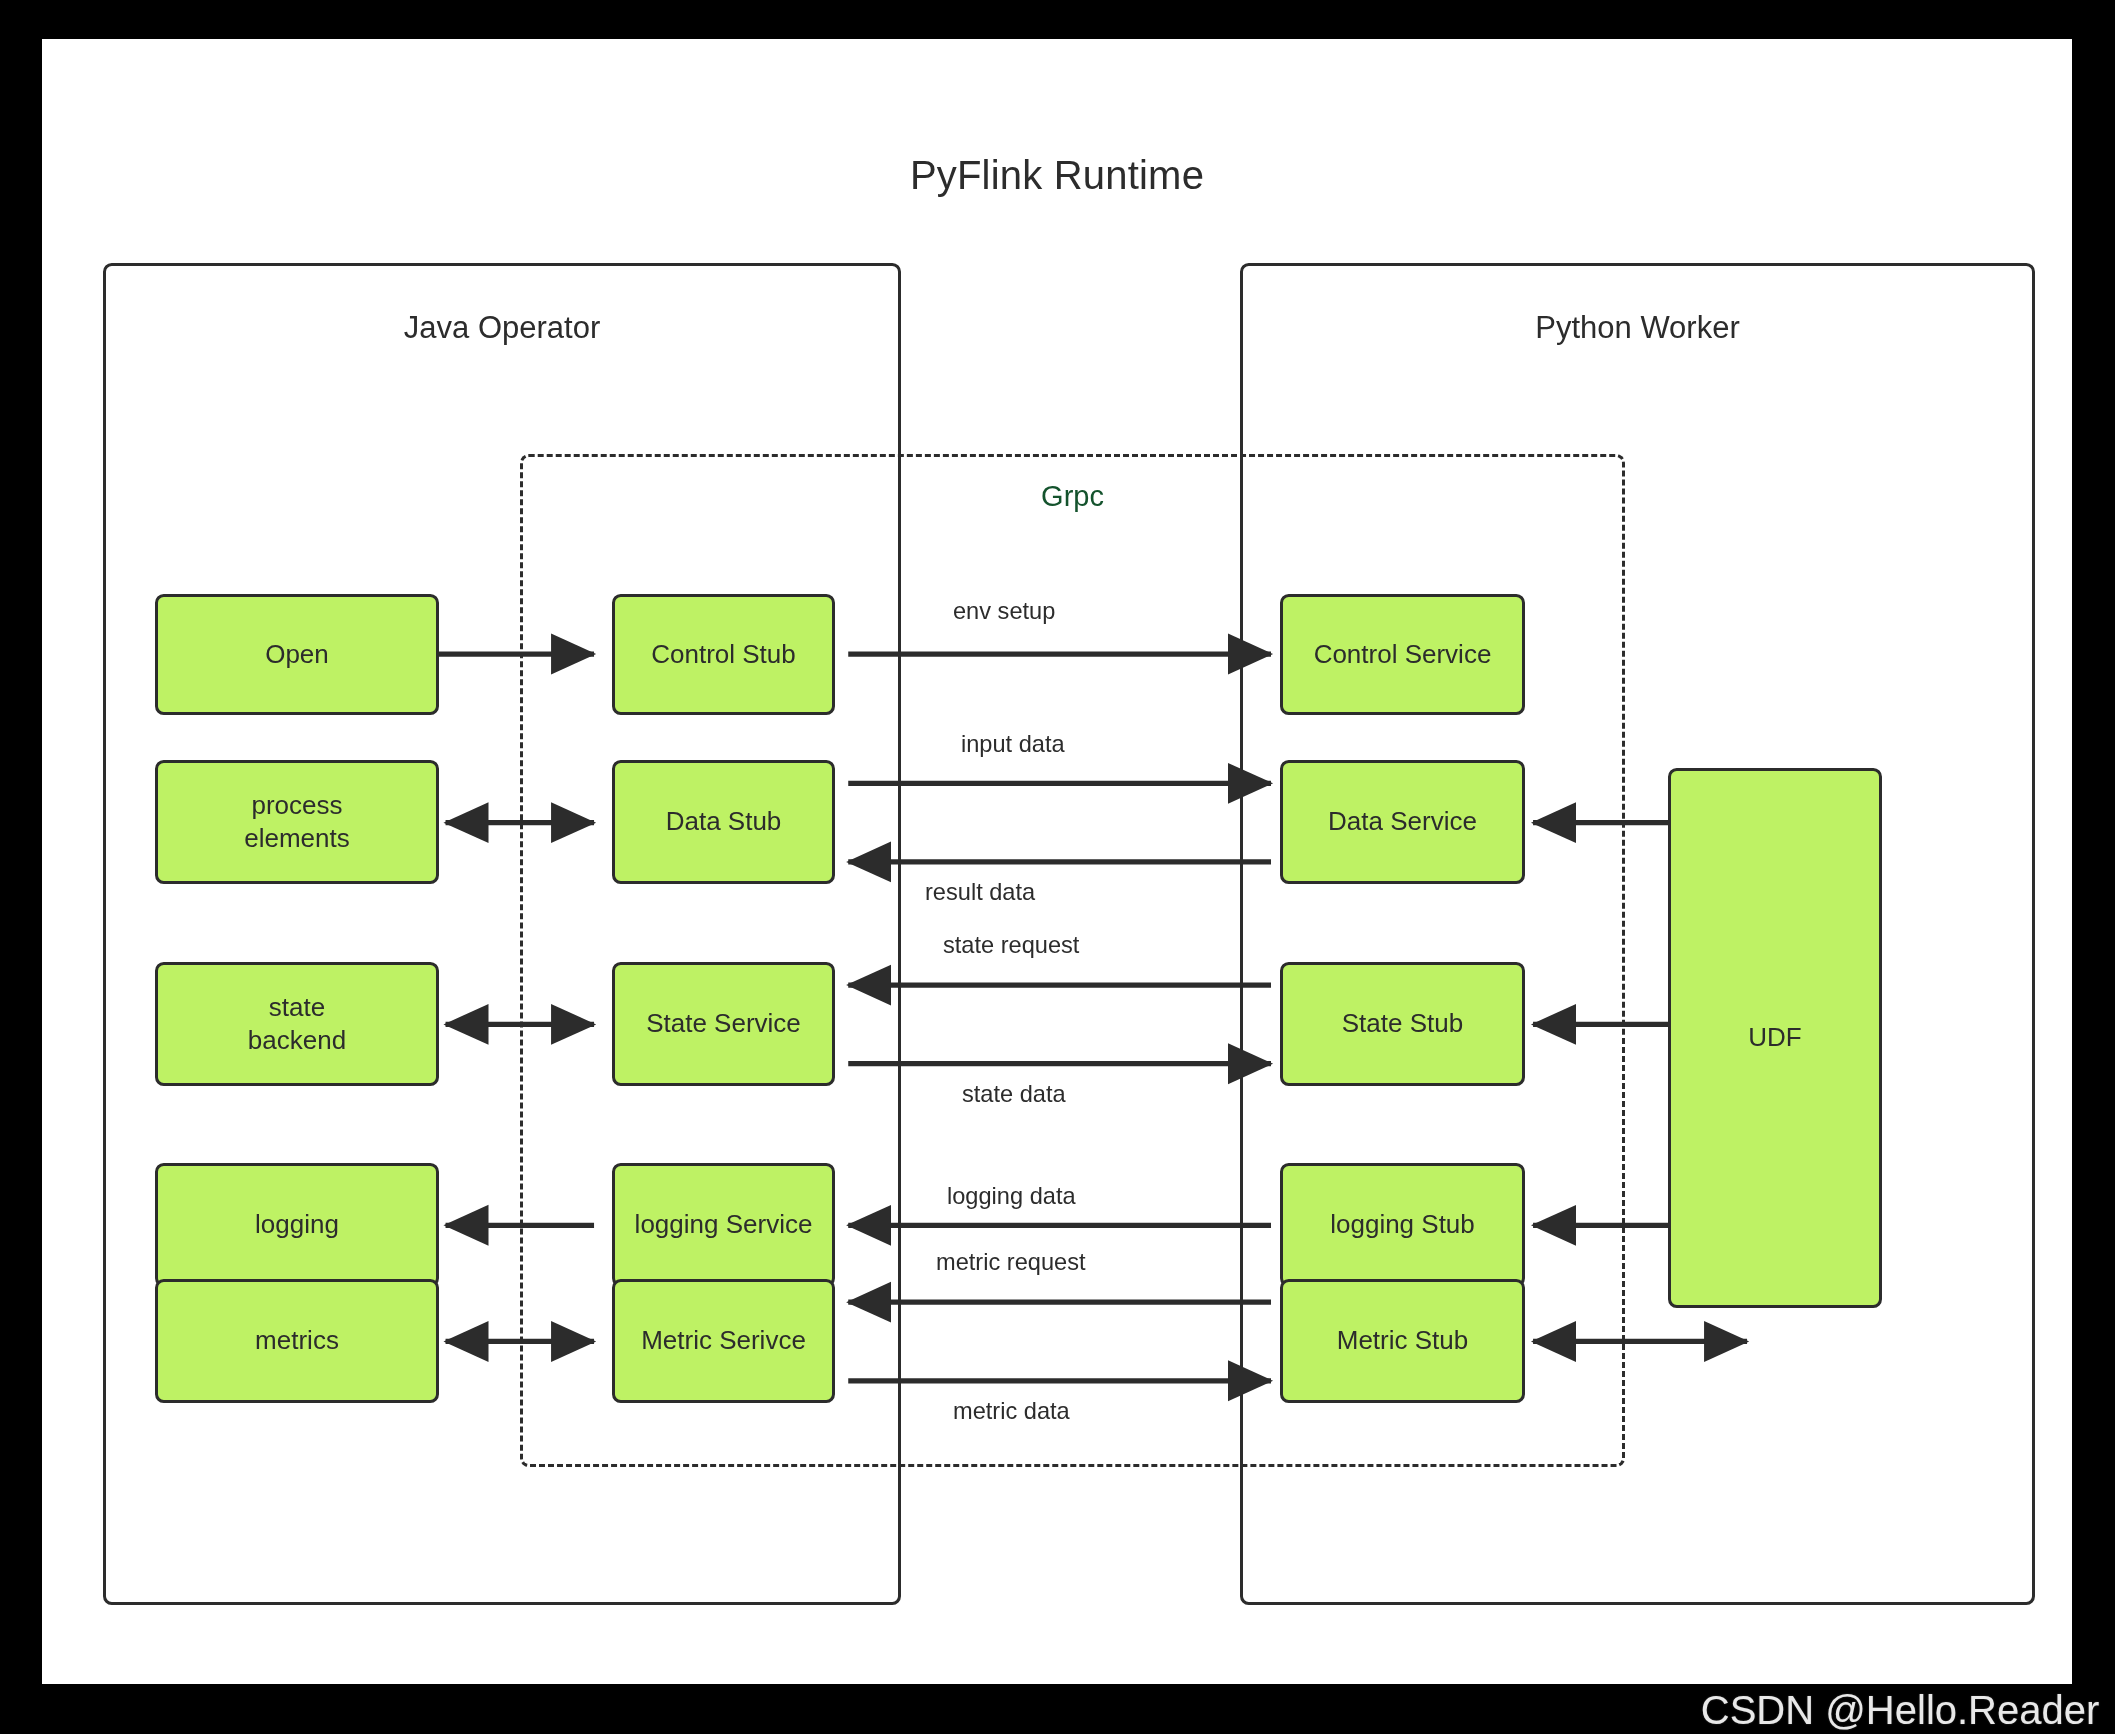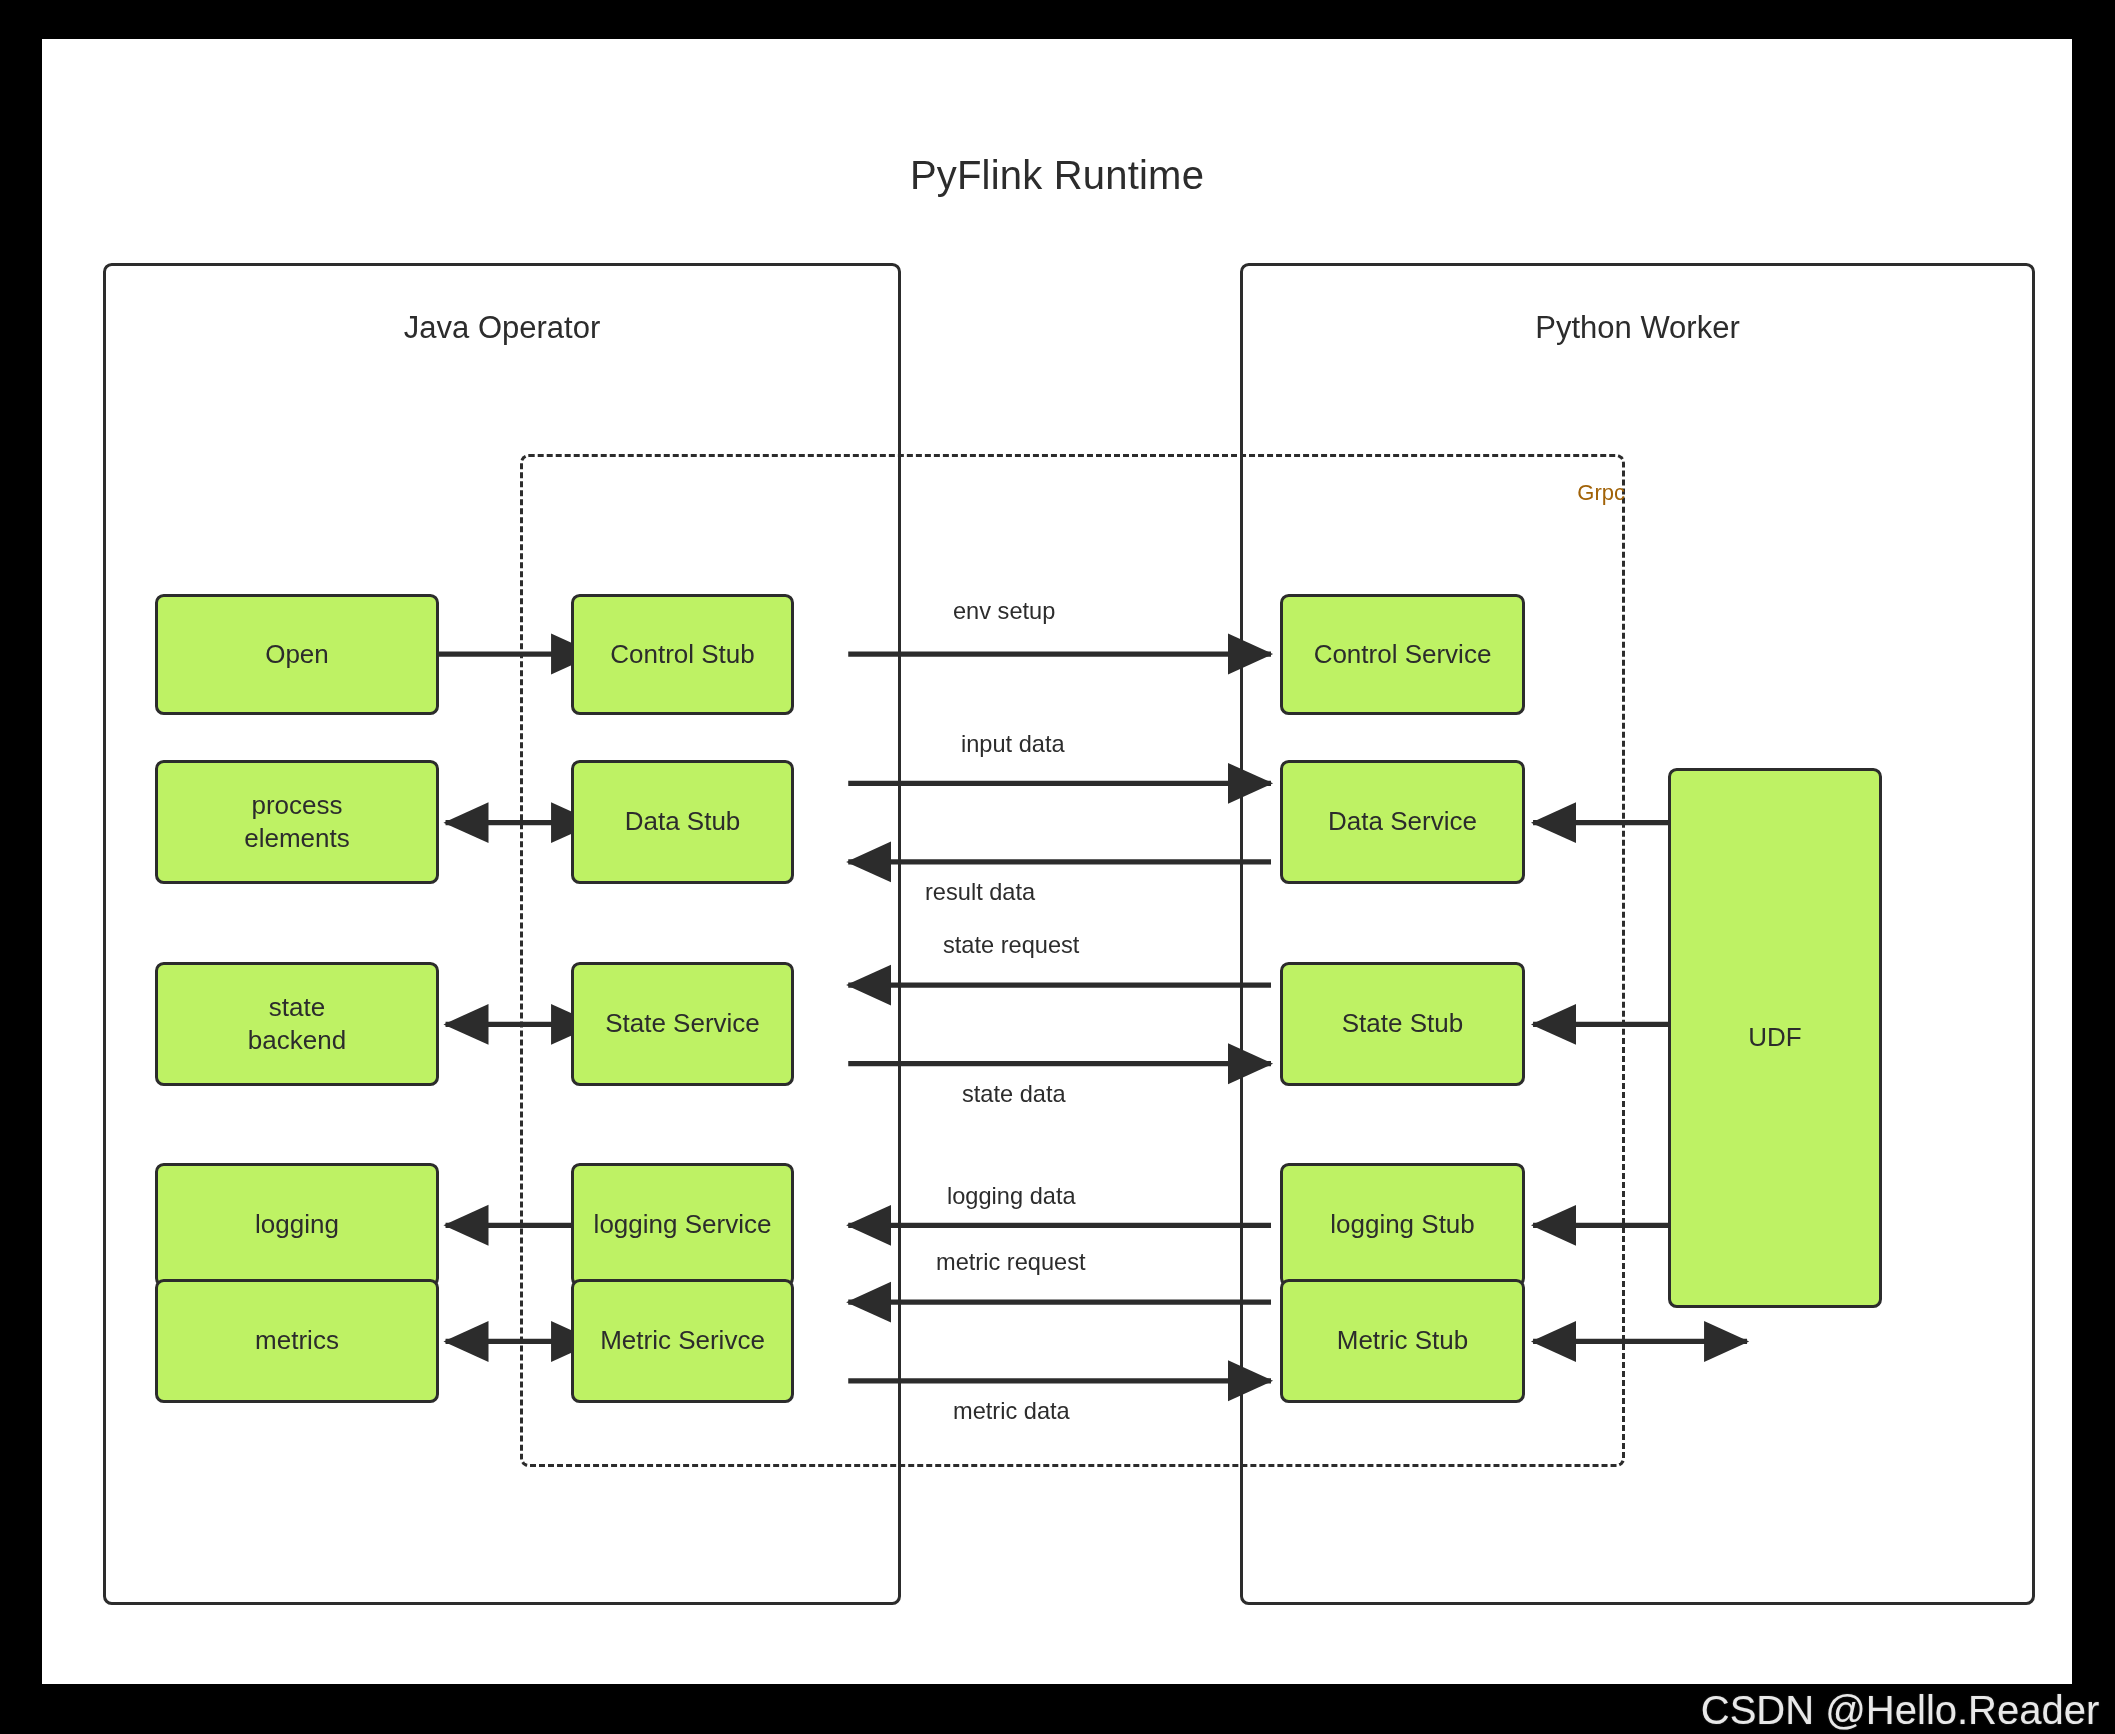--- a/index.html
+++ b/index.html
@@ -67,23 +67,23 @@
     border: 3.5px dashed #2c2c2c;
     border-radius: 8.7px;
     box-sizing: border-box;
     background: transparent;
   }
   #grpc-label {
     position: absolute;
     left: 478px;
     top: 441px;
     width: 1105px;
-    text-align: right;
-    font-size: 22px;
-    color: #a16207;
+    text-align: center;
+    font-size: 29px;
+    color: #14532d;
   }
   
   .node {
     position: absolute;
     border: 3.5px solid #2c2c2c;
     border-radius: 8.7px;
     background: #bef264;
     box-sizing: border-box;
     display: flex;
     align-items: center;
@@ -92,21 +92,21 @@
     font-size: 26px;
     color: #2c2c2c;
     line-height: 1.28;
     z-index: 5;
   }
   .node span { display: block; white-space: pre-line; }
 
   
   .col-left  { left: 113px;  width: 284px; }
   
-  .col-mid   { left: 529px;  width: 223px; }
+  .col-mid   { left: 570px;  width: 223px; }
   
   .col-right { left: 1238px; width: 245px; }
 
   
   .row1 { top: 555px;  height: 121px; }
   .row2 { top: 721px;  height: 124px; }
   .row3 { top: 923px; height: 124px; }
   .row4 { top: 1124px; height: 124px; }
   .row5 { top: 1240px; height: 124px; }
 

